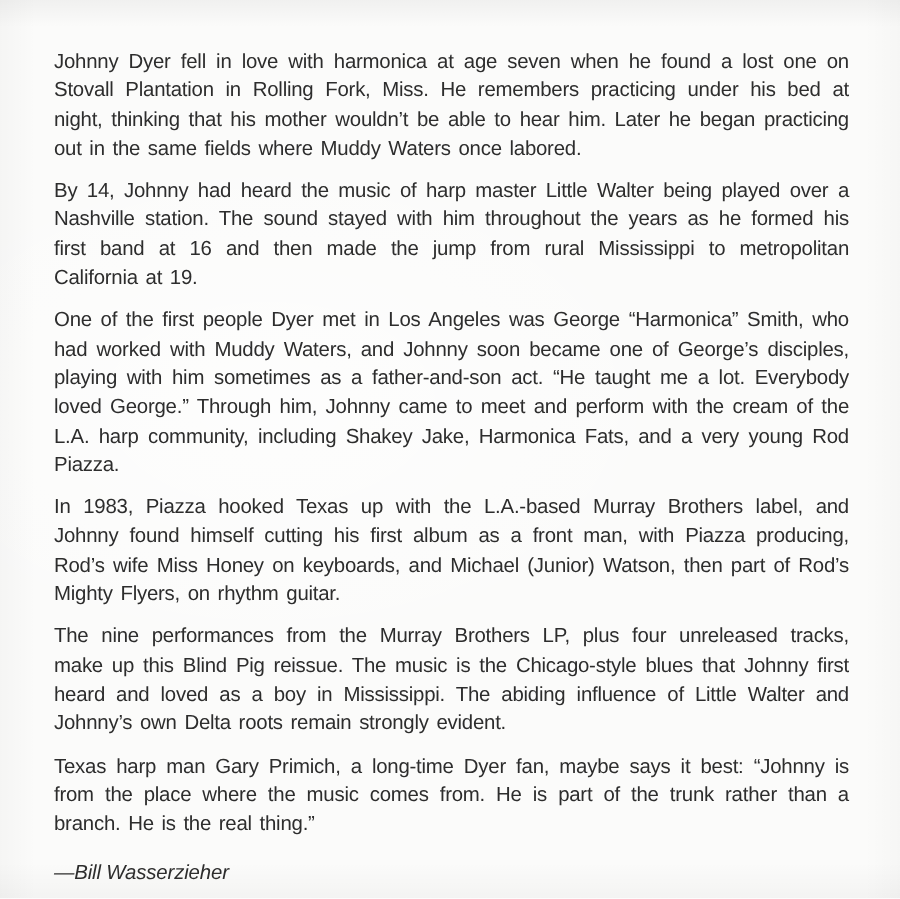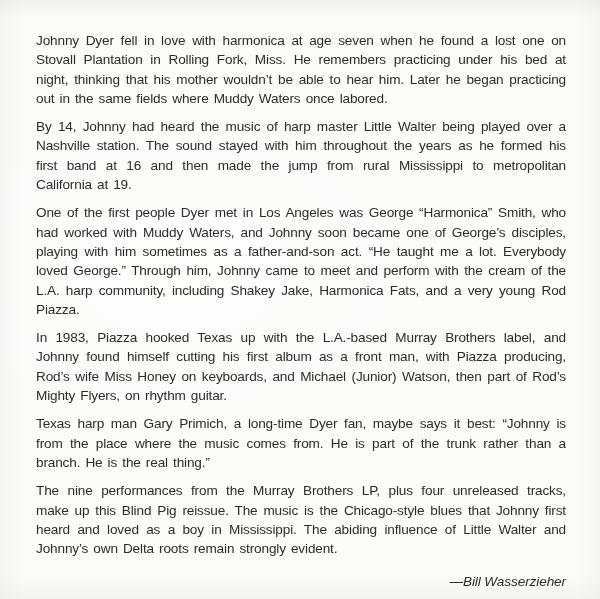--- a/index.html
+++ b/index.html
@@ -38,32 +38,32 @@
     font-size: 13.6px;
     line-height: 19.3px;
     text-align: justify;
     letter-spacing: -0.15px;
     word-spacing: 1.5px;
   }
   .signature {
     margin-top: 14px;
     font-size: 13.6px;
     line-height: 19px;
-    text-align: right;
+    text-align: left;
     font-style: italic;
     letter-spacing: -0.1px;
     color: #2d2d2d;
   }
 </style>
 </head>
 <body>
 
 <div class="scan-page">
   <div class="text-block">
     <p>Johnny Dyer fell in love with harmonica at age seven when he found a lost one on Stovall Plantation in Rolling Fork, Miss. He remembers practicing under his bed at night, thinking that his mother wouldn’t be able to hear him. Later he began practicing out in the same fields where Muddy Waters once labored.</p>
     <p>By 14, Johnny had heard the music of harp master Little Walter being played over a Nashville station. The sound stayed with him throughout the years as he formed his first band at 16 and then made the jump from rural Mississippi to metropolitan California at 19.</p>
     <p>One of the first people Dyer met in Los Angeles was George “Harmonica” Smith, who had worked with Muddy Waters, and Johnny soon became one of George’s disciples, playing with him sometimes as a father-and-son act. “He taught me a lot. Everybody loved George.” Through him, Johnny came to meet and perform with the cream of the L.A. harp community, including Shakey Jake, Harmonica Fats, and a very young Rod Piazza.</p>
     <p>In 1983, Piazza hooked Texas up with the L.A.-based Murray Brothers label, and Johnny found himself cutting his first album as a front man, with Piazza producing, Rod’s wife Miss Honey on keyboards, and Michael (Junior) Watson, then part of Rod’s Mighty Flyers, on rhythm guitar.</p>
+    <p>The nine performances from the Murray Brothers LP, plus four unreleased tracks, make up this Blind Pig reissue. The music is the Chicago-style blues that Johnny first heard and loved as a boy in Mississippi. The abiding influence of Little Walter and Johnny’s own Delta roots remain strongly evident.</p>
     <p>Texas harp man Gary Primich, a long-time Dyer fan, maybe says it best: “Johnny is from the place where the music comes from. He is part of the trunk rather than a branch. He is the real thing.”</p>
-    <p>The nine performances from the Murray Brothers LP, plus four unreleased tracks, make up this Blind Pig reissue. The music is the Chicago-style blues that Johnny first heard and loved as a boy in Mississippi. The abiding influence of Little Walter and Johnny’s own Delta roots remain strongly evident.</p>
     <div class="signature">—Bill Wasserzieher</div>
   </div>
 </div>
 
 </body></html>

